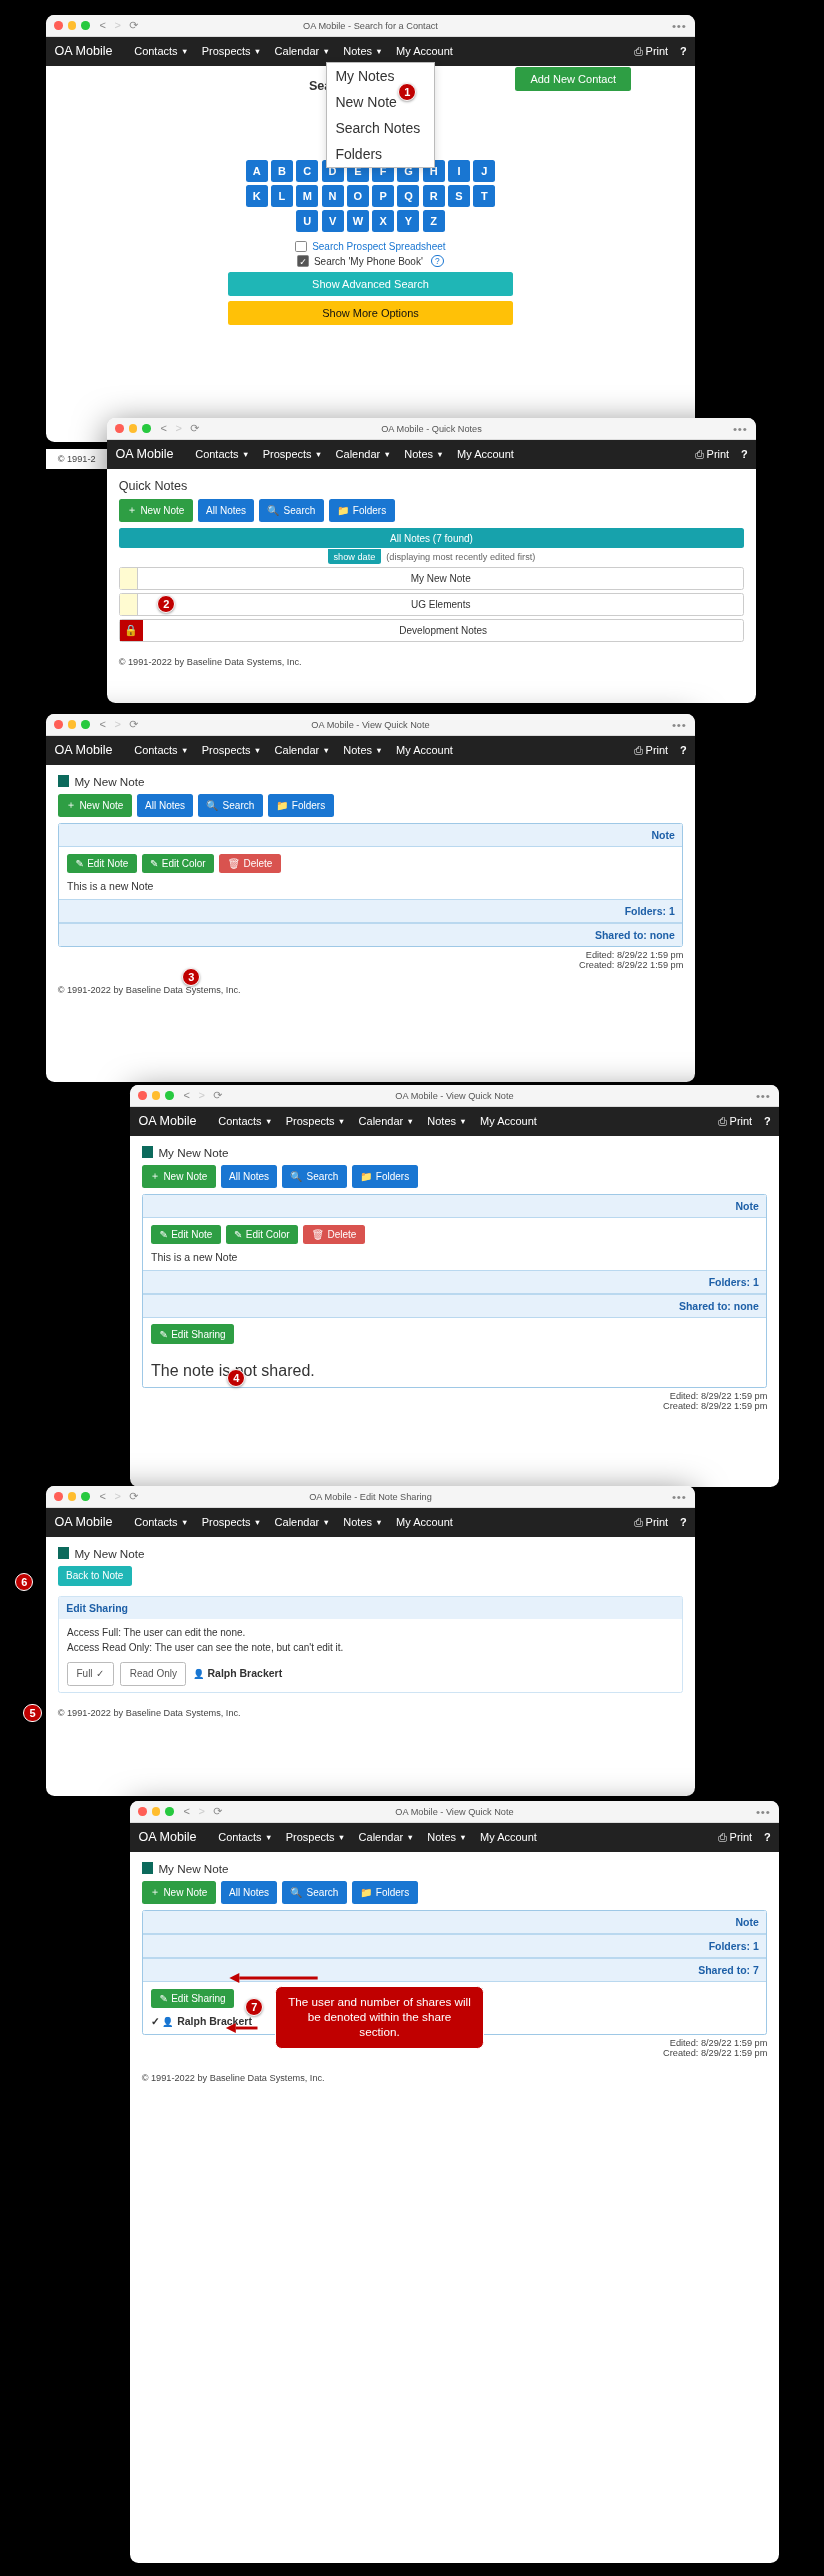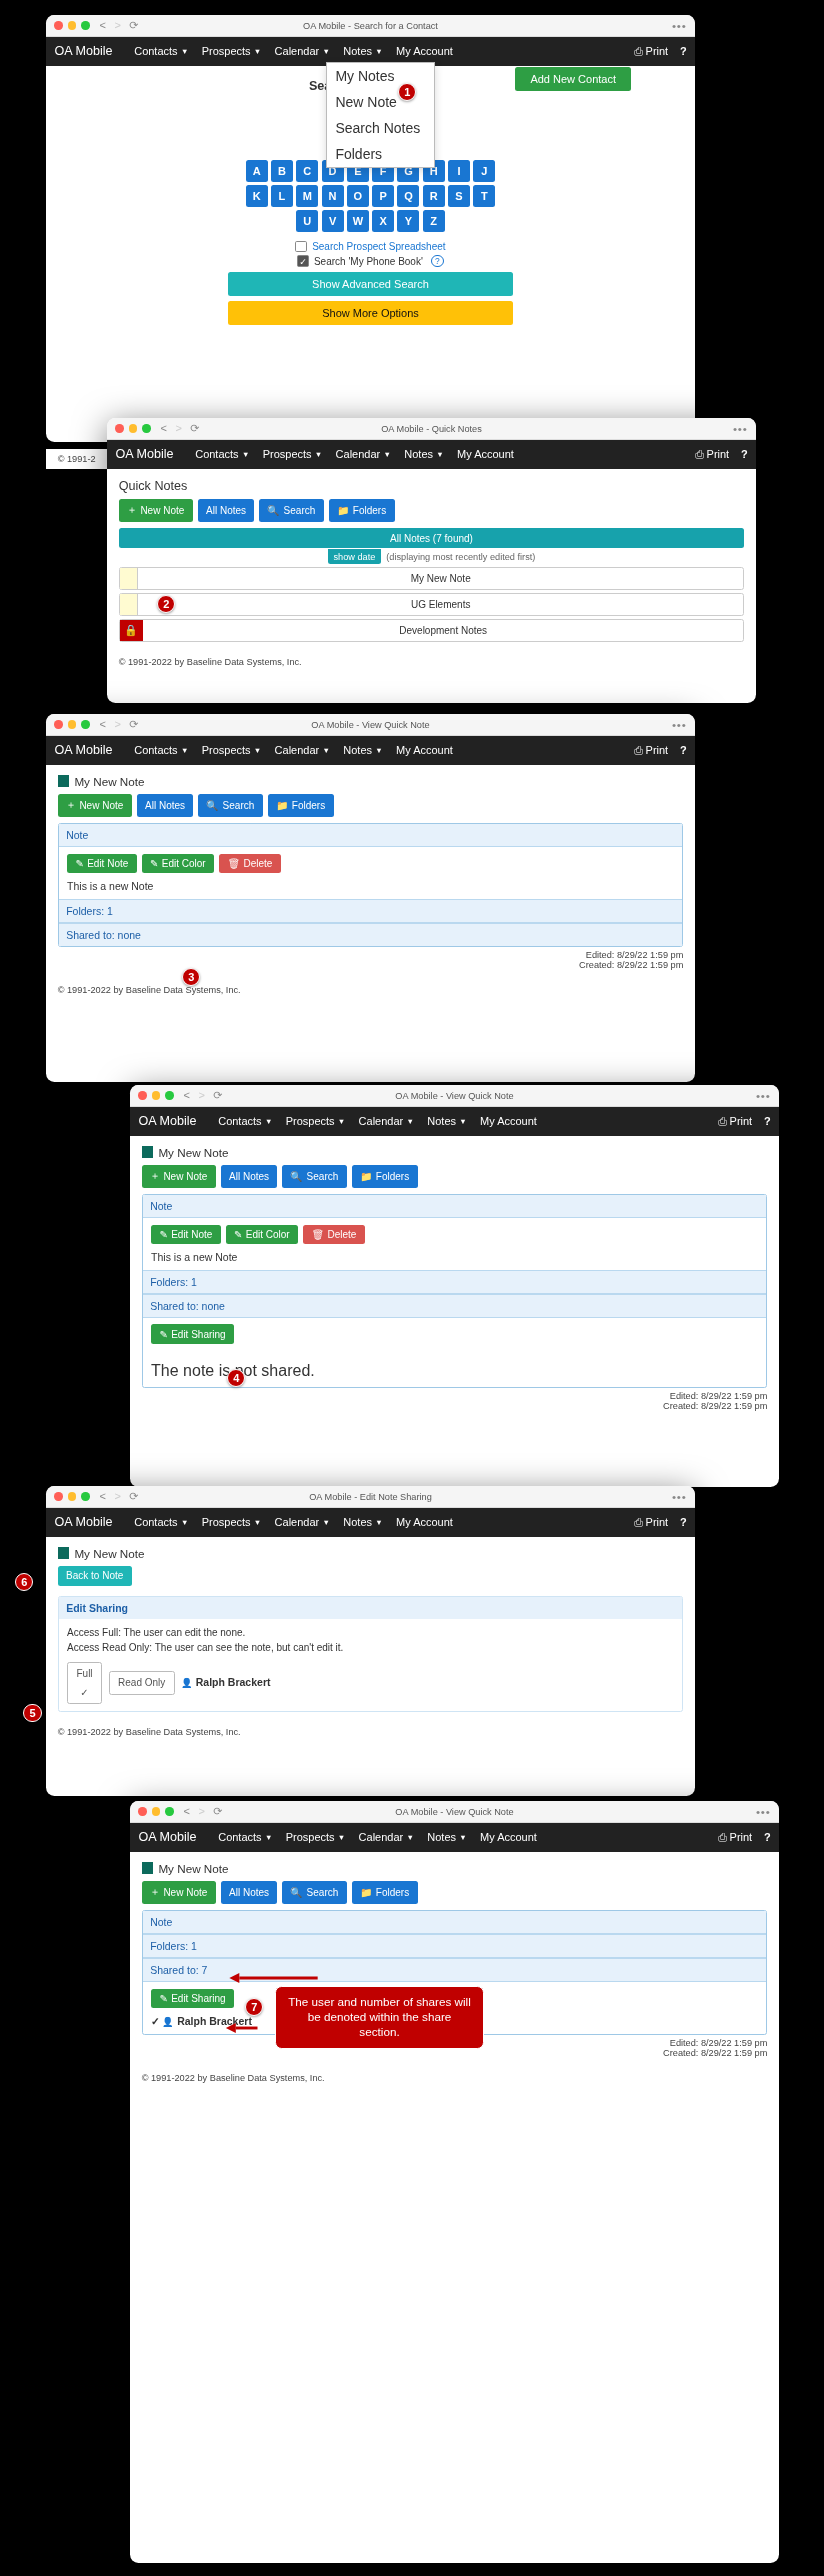--- a/index.html
+++ b/index.html
@@ -22,21 +22,21 @@
   .content { padding: 8.4px 11.7px; font-size: 10.5px; color: #333; }
   .footer { font-size: 9.2px; color: #444; padding: 6.7px 11.7px; }
   
   .btn { display: inline-flex; align-items: center; gap: 3.3px; padding: 4.2px 8.4px; border-radius: 2.5px; font-size: 10px; color: #fff; border: none; }
   .btn-teal { background: #1fb6b6; }
   .btn-green { background: #2e9e44; }
   .btn-blue { background: #1976d2; }
   .btn-red { background: #d9534f; }
   .toolbar { display: flex; gap: 5px; margin: 6.7px 0; }
   .panel { border: 0.8px solid #9ec8e6; border-radius: 2.5px; margin-top: 5px; }
-  .panel-h { background: #e6f1fb; color: #1d5fa7; font-weight: normal; padding: 5px 7.5px; font-size: 10.5px; border-bottom: 0.8px solid #b9d8ef; }
+  .panel-h { background: #e6f1fb; color: #1d5fa7; font-weight: bold; padding: 5px 7.5px; font-size: 10.5px; border-bottom: 0.8px solid #b9d8ef; text-align: right; }
   .panel-b { padding: 6.7px 8.4px; }
   .note-color { width: 11.7px; height: 11.7px; background: #0c6a5c; display: inline-block; vertical-align: middle; margin-right: 5px; }
   .title-row { display: flex; align-items: center; font-size: 11.7px; font-weight: 500; margin: 1.7px 0 1.7px; }
   .meta { text-align: right; font-size: 9.2px; color: #444; margin-top: 3.3px; }
   
   .mark { position: absolute; width: 18.4px; height: 18.4px; border-radius: 50%; background: #c00000; color: #fff; font-weight: bold; font-size: 11px; display: flex; align-items: center; justify-content: center; border: 1.7px solid #fff; box-shadow: 0 0.8px 2.5px rgba(0,0,0,.4); z-index: 50; }
   .arrow { position: absolute; z-index: 49; }
   
   .letters { display: flex; flex-wrap: wrap; justify-content: center; gap: 3.3px; max-width: 268px; margin: 8.4px auto; }
   .letter { width: 22px; height: 22px; background: #1976d2; color: #fff; border-radius: 2.5px; display: flex; align-items: center; justify-content: center; font-size: 11px; font-weight: 600; }
@@ -50,21 +50,21 @@
   
   .tab-bar { background:#17a2ac;color:#fff;text-align:center;font-size:10px;padding:4.2px;border-radius:2.5px; }
   .showdate { background:#17a2ac;color:#fff;font-size:9.2px;padding:2.5px 5.9px;border-radius:0 0 2.5px 2.5px; }
   .note-row { border:0.8px solid #ccc;border-radius:2.5px;height:23.4px;display:flex;align-items:center;margin-top:2.5px;font-size:10px; }
   .note-row .swatch { width:18.4px;height:100%;border-right:0.8px solid #ccc; }
   .note-row .label { flex:1;text-align:center;font-weight:500; }
   .lock-ico { width:23.4px;height:100%;background:#c00000;color:#fff;display:flex;align-items:center;justify-content:center;font-size:11px; }
   
   .access-box { border:0.8px solid #cfe4f4;border-radius:2.5px;margin-top:5px; }
   .access-h { background:#e6f1fb;color:#1d5fa7;font-weight:bold;padding:5px 7.5px;font-size:10.5px; }
-  .chip { border:0.8px solid #bbb;border-radius:2.5px;padding:3.3px 8.4px;font-size:10px;display:inline-flex;align-items:center;gap:3.3px;color:#555;flex-direction:column; }
+  .chip { border:0.8px solid #bbb;border-radius:2.5px;padding:3.3px 8.4px;font-size:10px;display:inline-flex;align-items:center;gap:3.3px;color:#555; }
   .person-ico::before { content:"👤"; font-size:9.2px; }
   
   .bubble { position:absolute;background:#c00000;color:#fff;border-radius:6.7px;padding:8.4px 11.7px;font-size:11.7px;line-height:1.25;border:1.7px solid #fff;z-index:50;text-align:center;width:209px; }
   svg.redarr { stroke:#c00000; stroke-width:3.5; fill:none; }
   svg.redarr .head { fill:#c00000; stroke:none; }
 </style>
 </head>
 <body>
 
 <div class="win" style="left:46px; top:15px; width:649px; height:427px;">

